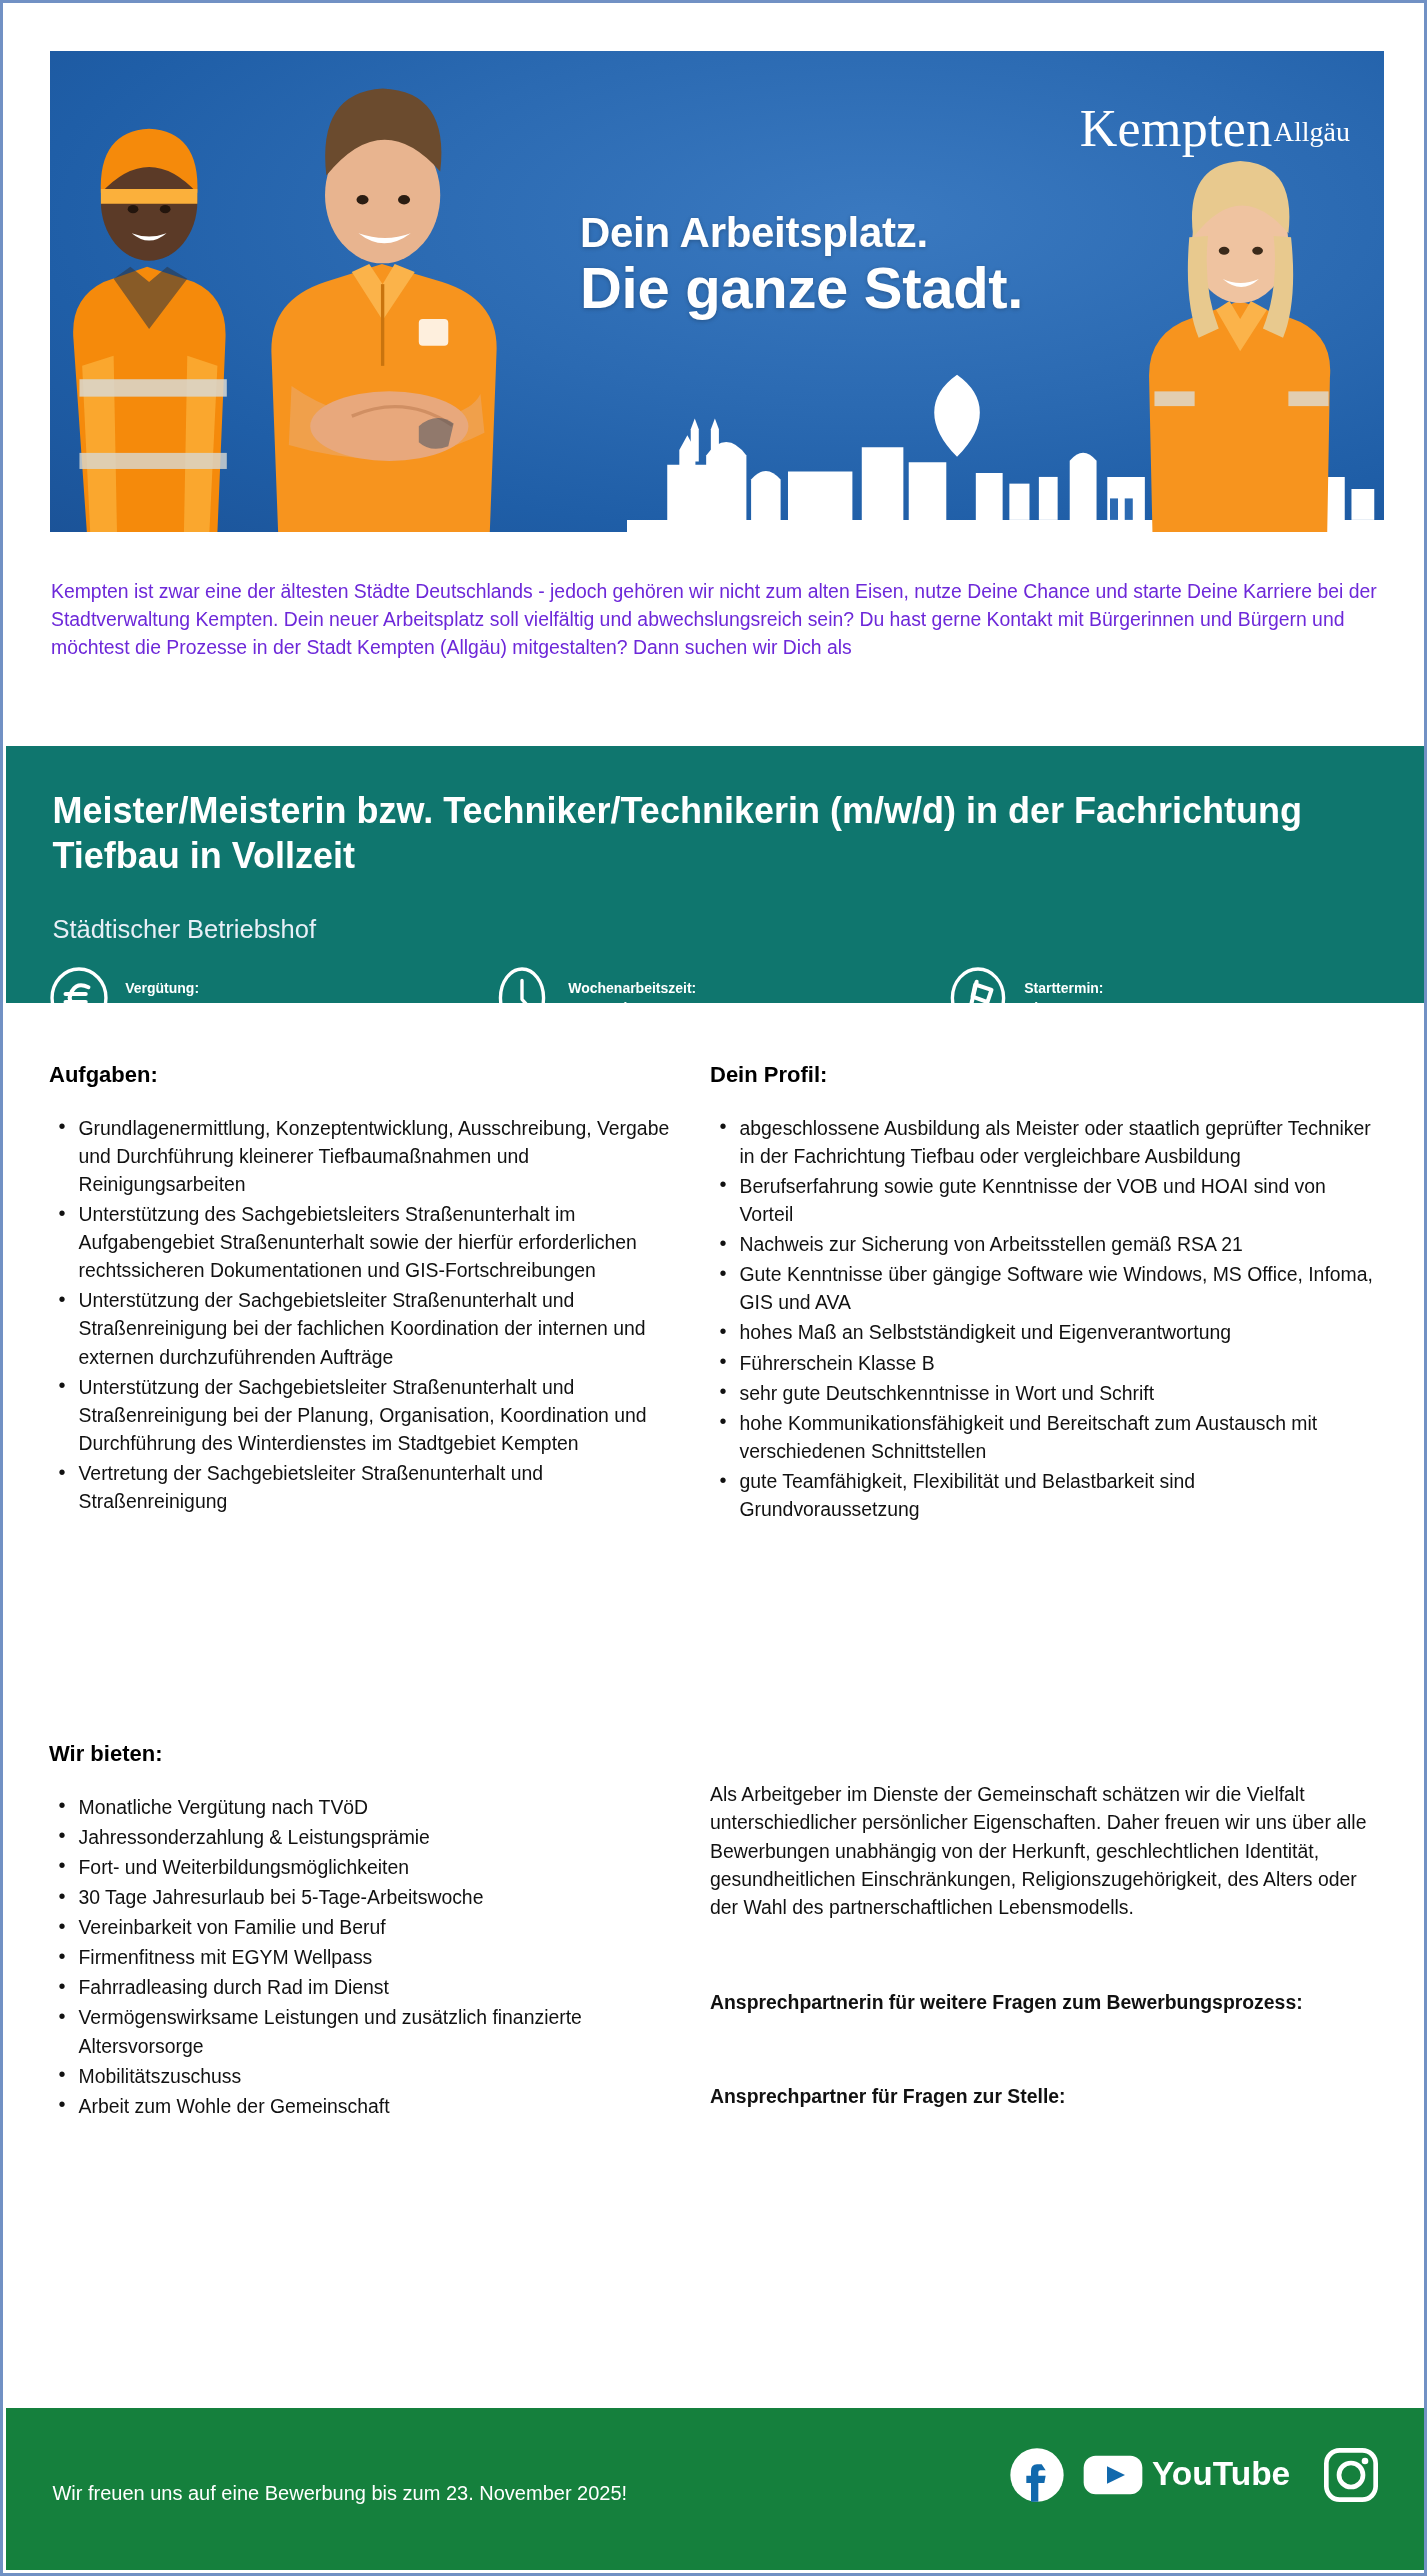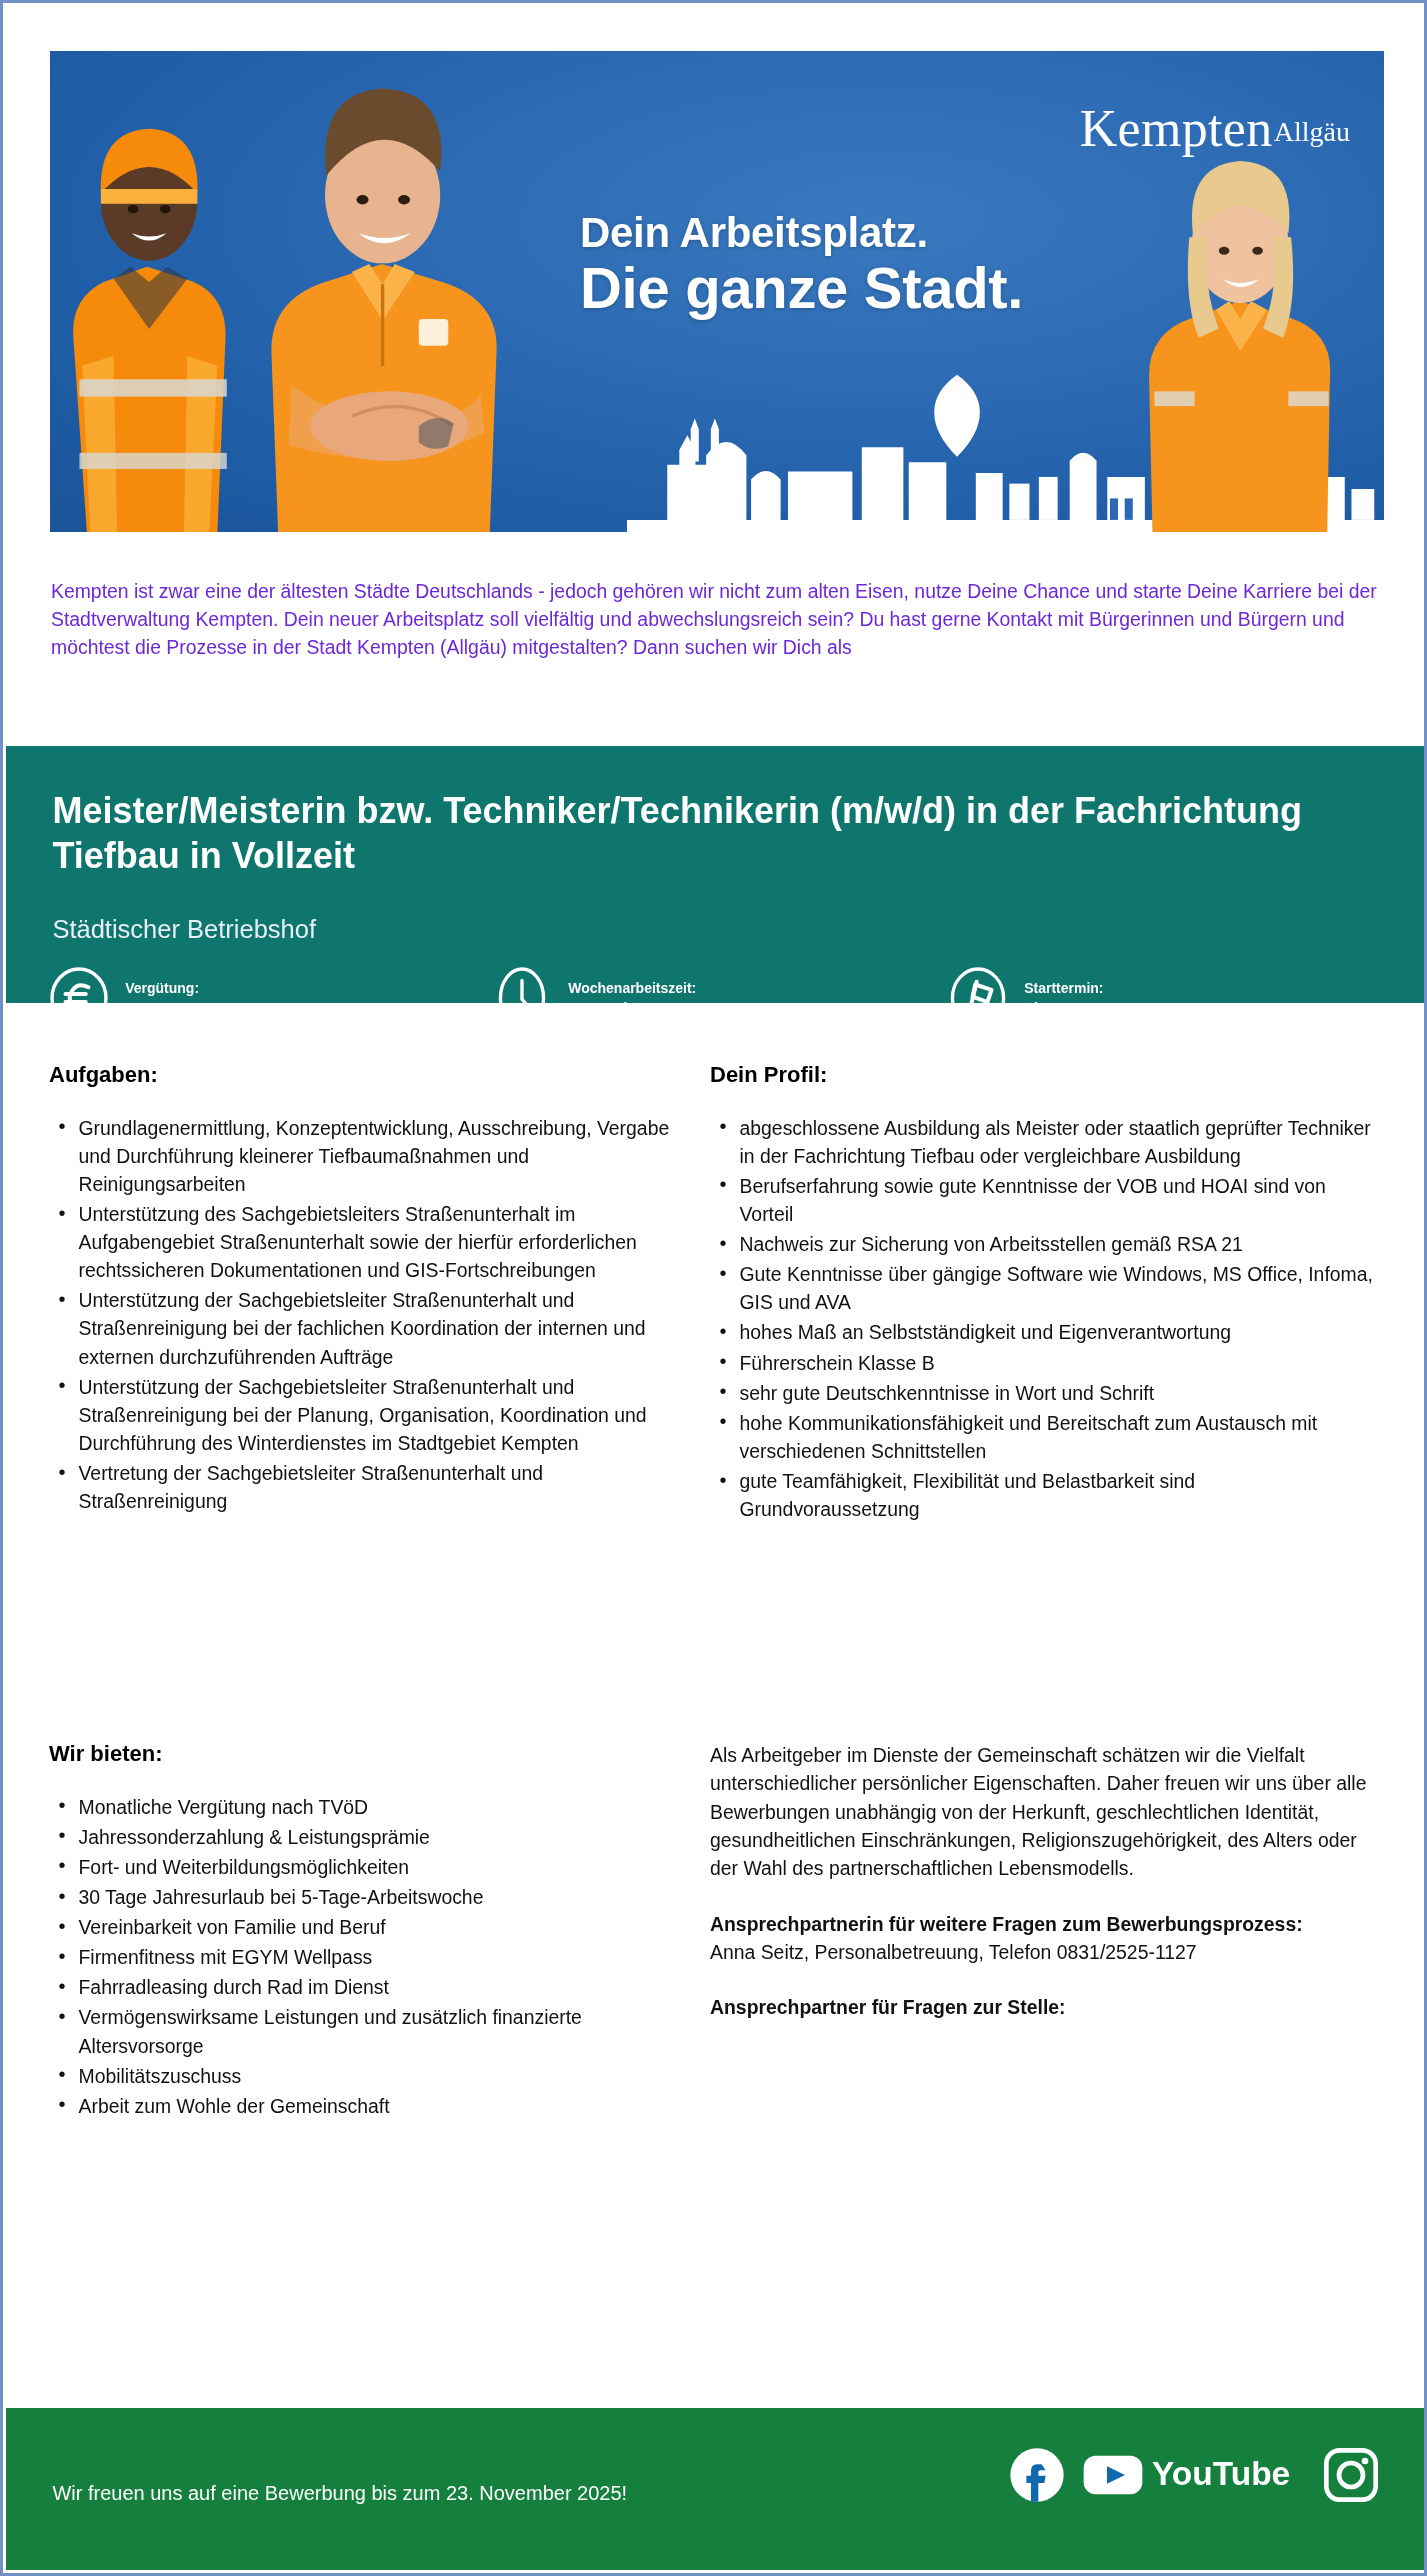--- a/index.html
+++ b/index.html
@@ -126,21 +126,21 @@
     color: #111;
   }
   ul.bullets li::before {
     content: "\2022";
     position: absolute;
     left: 9.4px; top: -1.3px;
     font-size: 20px;
     line-height: 1.45;
   }
 
-  .para { font-size: 19.4px; line-height: 1.46; color:#111; }
+  .para { font-size: 19.4px; line-height: 1.46; color:#111;margin-top:39px; }
   .para.b { font-weight: bold; }
   .gap-l { height: 27px; }
 
   
   .footer {
     position: absolute;
     left: 3.4px; bottom: 3.4px;
     width: 1421px; height: 162px;
     background: #15803d;
   }
@@ -349,21 +349,20 @@
         <li>Arbeit zum Wohle der Gemeinschaft</li>
       </ul>
     </div>
 
     <div class="col-right" style="top:679px;">
       <p class="para">Als Arbeitgeber im Dienste der Gemeinschaft schätzen wir die Vielfalt unterschiedlicher persönlicher Eigenschaften. Daher freuen wir uns über alle Bewerbungen unabhängig von der Herkunft, geschlechtlichen Identität, gesundheitlichen Einschränkungen, Religionszugehörigkeit, des Alters oder der Wahl des partnerschaftlichen Lebensmodells.</p>
 
       <div class="gap-l"></div>
 
       <p class="para b">Ansprechpartnerin für weitere Fragen zum Bewerbungsprozess:</p>
-      <p class="para">Anna Seitz, Personalbetreuung, Telefon 0831/2525-1127</p>
 
       <div class="gap-l"></div>
 
       <p class="para b">Ansprechpartner für Fragen zur Stelle:</p>
     </div>
 
   </div>
 
   <div class="footer">
     <div class="footer-text">Wir freuen uns auf eine Bewerbung bis zum 23. November 2025!</div>

